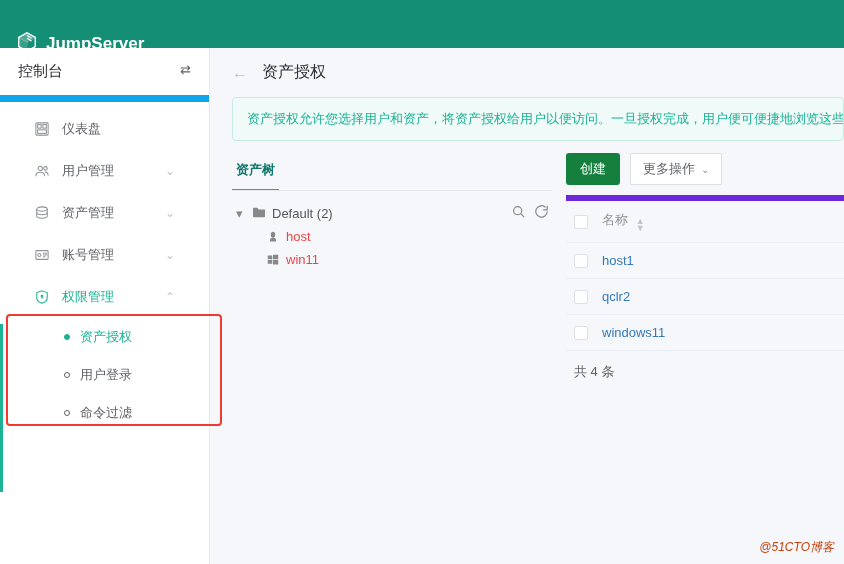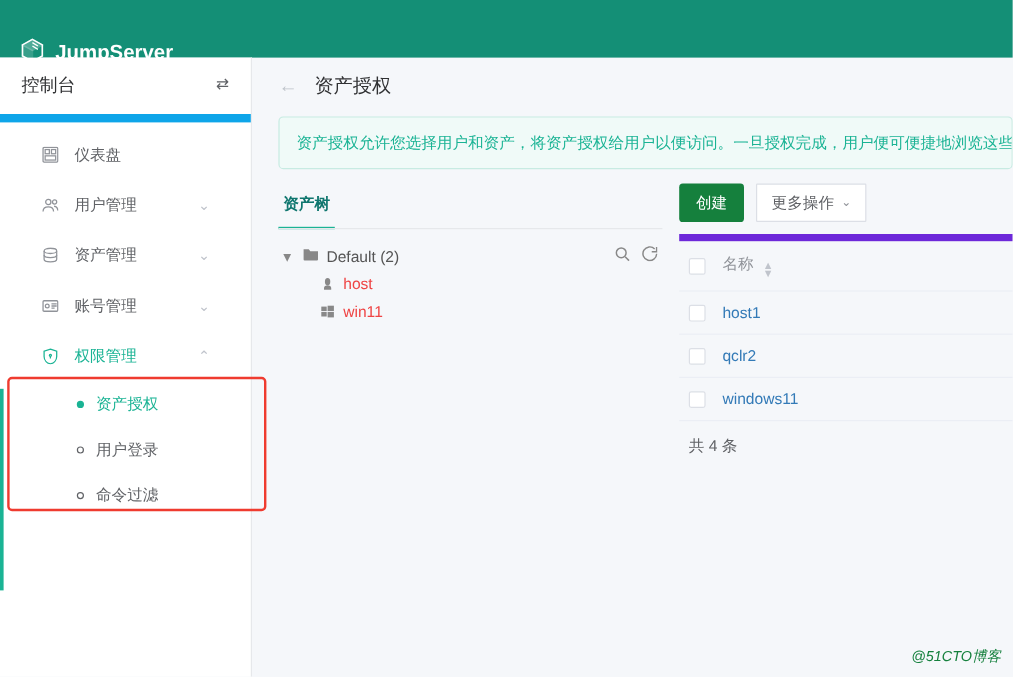--- a/index.html
+++ b/index.html
@@ -61,21 +61,21 @@
 
   .table { border-top: 6px solid #6d28d9; }
   .tr { display: flex; align-items: center; border-bottom: 1px solid #ebeef5; padding: 10px 8px; gap: 14px; }
   .th { color: #909399; font-weight: 500; }
   .cb { width: 14px; height: 14px; border: 1px solid #dcdfe6; border-radius: 2px; background: #fff; cursor: pointer; }
   .name-col { flex: 1; }
   .tr.data .name-col { color: #337ab7; cursor: pointer; }
   .sort { font-size: 9px; color: #c0c4cc; margin-left: 4px; display: inline-flex; flex-direction: column; line-height: 7px; }
   .foot { padding: 12px 8px; color: #606266; font-size: 13px; }
 
-  .watermark { position: absolute; right: 10px; bottom: 8px; color: #15803d; font-size: 12px; font-style: italic; }
+  .watermark { position: absolute; right: 10px; bottom: 8px; color: #c2410c; font-size: 12px; font-style: italic; }
 </style>
 </head>
 <body>
 
 <div class="topbar">
   <div class="brand">
     <span>
       <svg width="22" height="22" viewBox="0 0 24 24" fill="none" stroke="#fff" stroke-width="1.5">
         <path d="M12 2 L21 7 L21 17 L12 22 L3 17 L3 7 Z" fill="#148f76"></path>
         <path d="M12 2 L21 7 L12 12 L3 7 Z" fill="#ffffff" opacity="0.25"></path>

